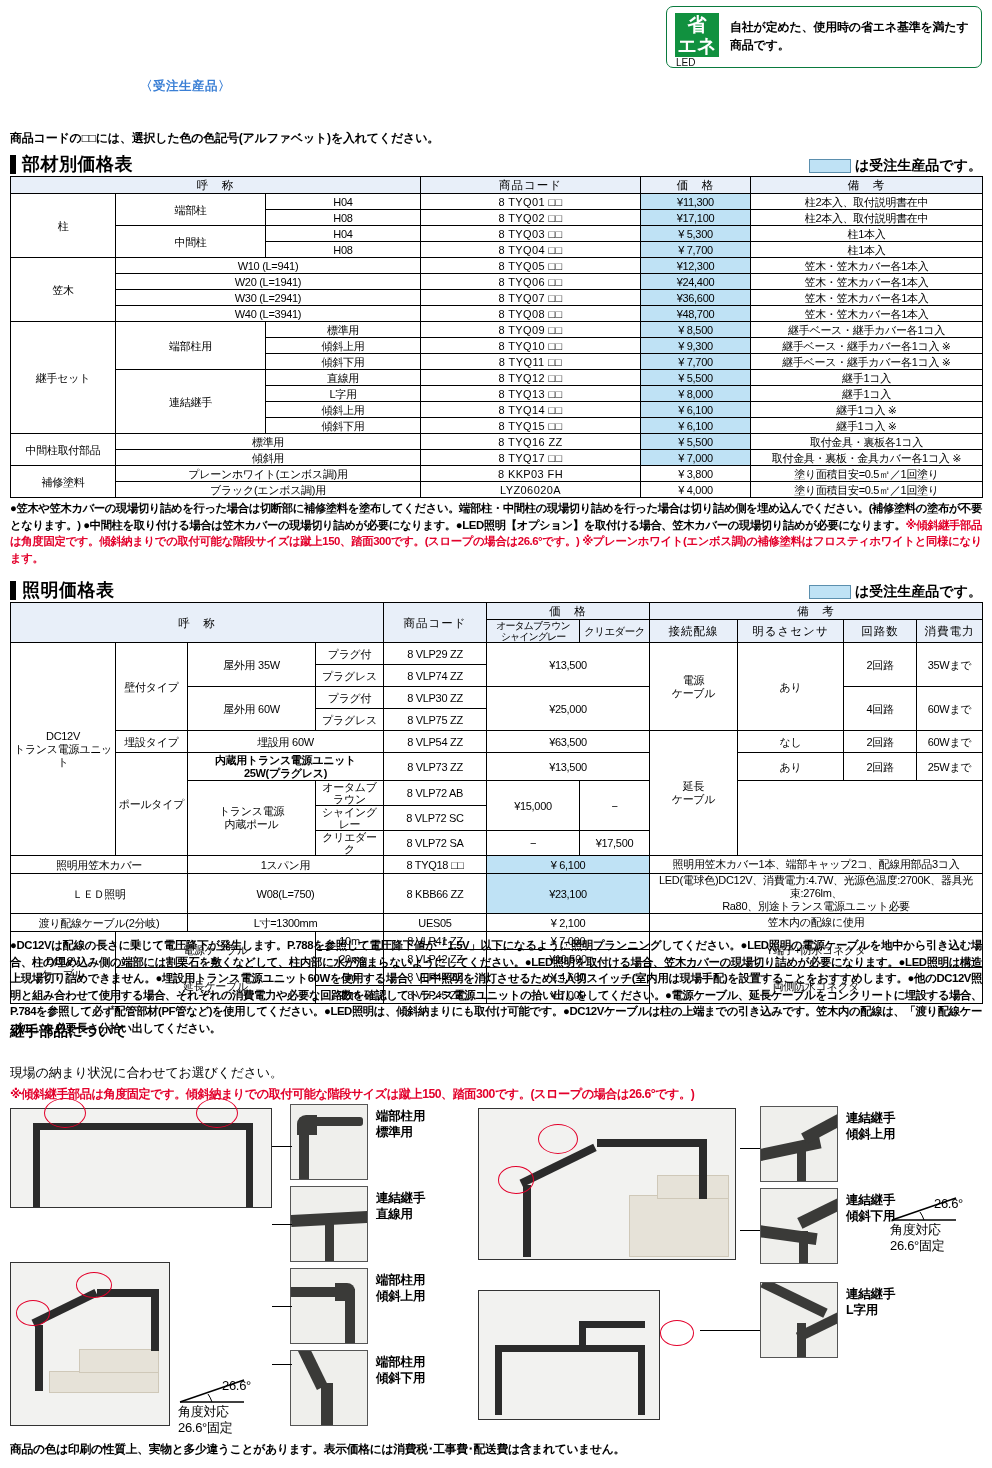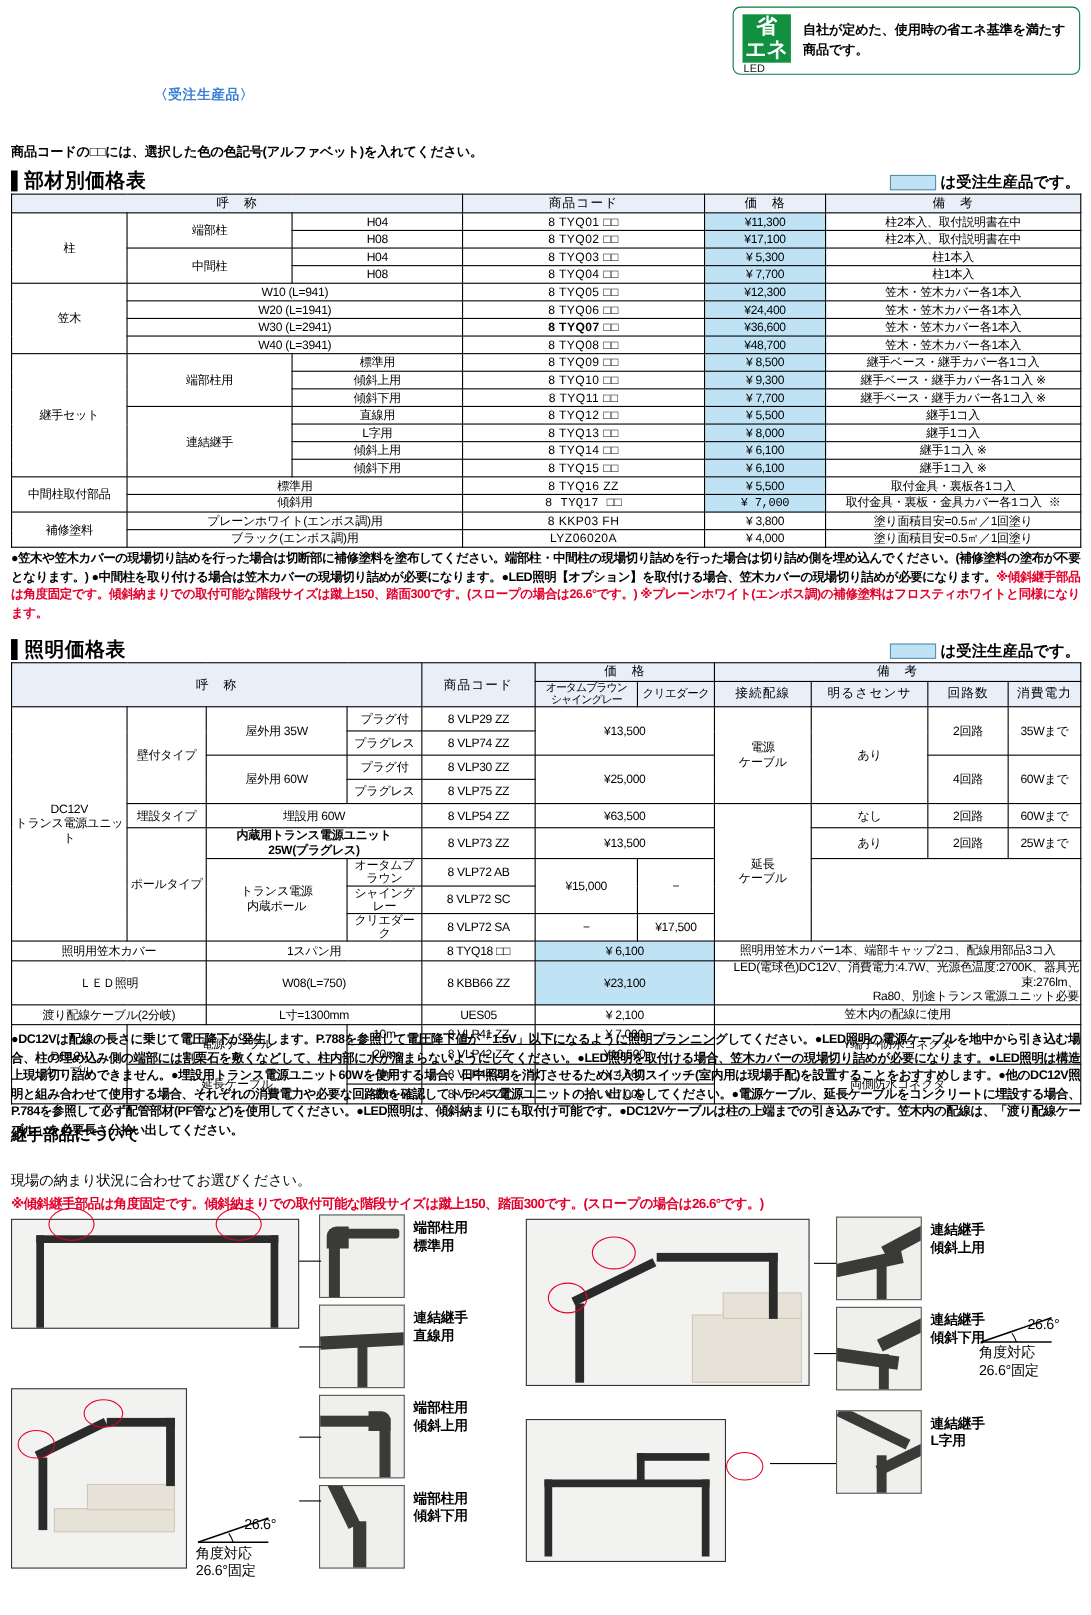--- a/index.html
+++ b/index.html
@@ -168,21 +168,21 @@
             <td>笠木・笠木カバー各1本入</td>
           </tr>
           <tr style="height: 16px;">
             <td colspan="2">W20 (L=1941)</td>
             <td style="letter-spacing: 0.4px;">8 TYQ06 □□</td>
             <td class="hl">¥24,400</td>
             <td>笠木・笠木カバー各1本入</td>
           </tr>
           <tr style="height: 16px;">
             <td colspan="2">W30 (L=2941)</td>
-            <td style="letter-spacing: 0.4px; font-weight: bold;">8 TYQ07 □□</td>
+            <td style="letter-spacing: 0.4px;">8 TYQ07 □□</td>
             <td class="hl">¥36,600</td>
             <td>笠木・笠木カバー各1本入</td>
           </tr>
           <tr style="height: 16px;">
             <td colspan="2">W40 (L=3941)</td>
             <td style="letter-spacing: 0.4px;">8 TYQ08 □□</td>
             <td class="hl">¥48,700</td>
             <td>笠木・笠木カバー各1本入</td>
           </tr>
           <tr style="height: 16px;">
@@ -230,21 +230,21 @@
             <td class="hl">¥ 6,100</td>
             <td>継手1コ入 ※</td>
           </tr>
           <tr style="height: 16px;">
             <td rowspan="2">中間柱取付部品</td>
             <td colspan="2">標準用</td>
             <td style="letter-spacing: 0.4px;">8 TYQ16 ZZ</td>
             <td class="hl">¥ 5,500</td>
             <td>取付金具・裏板各1コ入</td>
           </tr>
-          <tr style="height: 16px; font-family: Liberation Mono, monospace;">
+          <tr style="height: 16px;">
             <td colspan="2">傾斜用</td>
             <td style="letter-spacing: 0.4px;">8 TYQ17 □□</td>
             <td class="hl">¥ 7,000</td>
             <td>取付金具・裏板・金具カバー各1コ入 ※</td>
           </tr>
           <tr style="height: 16px;">
             <td rowspan="2">補修塗料</td>
             <td colspan="2">プレーンホワイト(エンボス調)用</td>
             <td style="letter-spacing: 0.4px;">8 KKP03 FH</td>
             <td>¥ 3,800</td>
@@ -381,21 +381,21 @@
             <td colspan="2">1スパン用</td>
             <td>8 TYQ18 □□</td>
             <td colspan="2" class="hl">¥ 6,100</td>
             <td colspan="4" style="white-space: pre-line;line-height:13px;margin-left:36px;">照明用笠木カバー1本、端部キャップ2コ、配線用部品3コ入</td>
           </tr>
           <tr style="height: 30px;">
             <td colspan="2">ＬＥＤ照明</td>
             <td colspan="2">W08(L=750)</td>
             <td>8 KBB66 ZZ</td>
             <td colspan="2" class="hl">¥23,100</td>
-            <td colspan="4" style="white-space: pre-line;line-height:13px;text-align:right;">LED(電球色)DC12V、消費電力:4.7W、光源色温度:2700K、器具光束:276lm、
+            <td colspan="4" style="white-space: pre-line;line-height:13px;">LED(電球色)DC12V、消費電力:4.7W、光源色温度:2700K、器具光束:276lm、
 Ra80、別途トランス電源ユニット必要</td>
           </tr>
           <tr style="height: 18px;">
             <td colspan="2">渡り配線ケーブル(2分岐)</td>
             <td colspan="2">L寸=1300mm</td>
             <td>UES05</td>
             <td colspan="2">¥ 2,100</td>
             <td colspan="4" style="white-space: pre-line;line-height:13px;">笠木内の配線に使用</td>
           </tr>
           <tr style="height: 18px;">
@@ -545,13 +545,14 @@
 
   <div class="photo" style="left:760px; top:1282px; width:78px; height:76px;">
     <div style="position:absolute;left:-2px;top:10px;width:70px;height:10px;background:#3a3a38;transform:rotate(26deg);"></div>
     <div style="position:absolute;left:34px;top:36px;width:60px;height:10px;background:#3a3a38;transform:rotate(-26deg);"></div>
     <div style="position:absolute;left:36px;top:40px;width:9px;height:36px;background:#3a3a38;"></div>
   </div>
   <div class="lbl" style="left:846px; top:1286px;">連結継手
 L字用</div>
   <div class="leader" style="left:700px; top:1330px; width:60px;"></div>
 
+  <div class="footer-note">商品の色は印刷の性質上、実物と多少違うことがあります。表示価格には消費税･工事費･配送費は含まれていません。</div>
 </div>
 
 </body></html>

